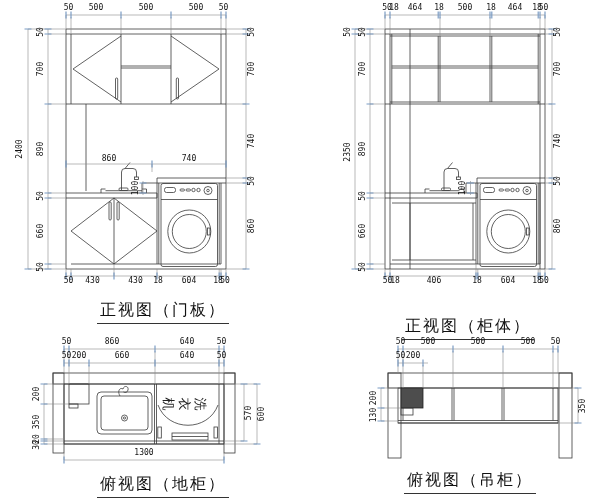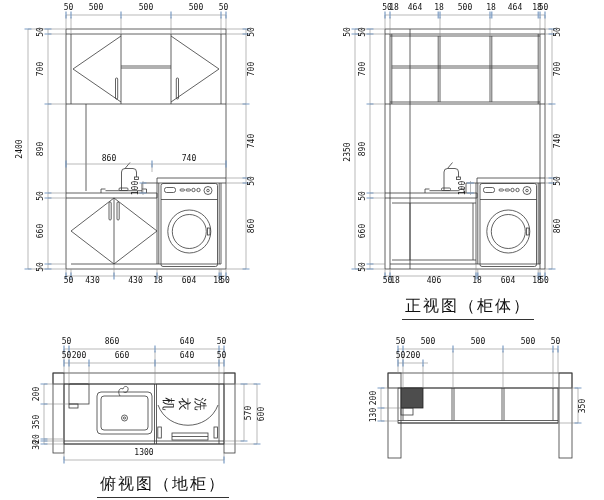--- a/index.html
+++ b/index.html
@@ -210,20 +210,21 @@
 <div class="dim" style="left:109px;top:158.5px">860</div>
 <div class="dim" style="left:189px;top:158.5px">740</div>
 <div class="dim v" style="left:135.5px;top:188px">100</div>
 <div class="dim" style="left:68.5px;top:281px">50</div>
 <div class="dim" style="left:92.5px;top:281px">430</div>
 <div class="dim" style="left:135.5px;top:281px">430</div>
 <div class="dim" style="left:158px;top:281px">18</div>
 <div class="dim" style="left:189px;top:281px">604</div>
 <div class="dim" style="left:218px;top:281px">18</div>
 <div class="dim" style="left:225px;top:281px">50</div>
+<div class="title" style="left:163px;top:300px">正视图（门板）</div>
 
 <div class="dim" style="left:387px;top:8px">50</div>
 <div class="dim" style="left:394px;top:8px">18</div>
 <div class="dim" style="left:415px;top:8px">464</div>
 <div class="dim" style="left:439px;top:8px">18</div>
 <div class="dim" style="left:465px;top:8px">500</div>
 <div class="dim" style="left:491px;top:8px">18</div>
 <div class="dim" style="left:515px;top:8px">464</div>
 <div class="dim" style="left:537px;top:8px">18</div>
 <div class="dim" style="left:543.5px;top:8px">50</div>
@@ -241,21 +242,21 @@
 <div class="dim v" style="left:558px;top:180.5px">50</div>
 <div class="dim v" style="left:558px;top:226px">860</div>
 <div class="dim v" style="left:463px;top:188px">100</div>
 <div class="dim" style="left:387.5px;top:281px">50</div>
 <div class="dim" style="left:395px;top:281px">18</div>
 <div class="dim" style="left:434px;top:281px">406</div>
 <div class="dim" style="left:477px;top:281px">18</div>
 <div class="dim" style="left:508px;top:281px">604</div>
 <div class="dim" style="left:537px;top:281px">18</div>
 <div class="dim" style="left:544px;top:281px">50</div>
-<div class="title" style="left:468px;top:296px">正视图（柜体）</div>
+<div class="title" style="left:468px;top:316px">正视图（柜体）</div>
 
 <div class="dim" style="left:66.5px;top:342px">50</div>
 <div class="dim" style="left:112px;top:342px">860</div>
 <div class="dim" style="left:187px;top:342px">640</div>
 <div class="dim" style="left:221.5px;top:342px">50</div>
 <div class="dim" style="left:66.5px;top:356px">50</div>
 <div class="dim" style="left:79px;top:356px">200</div>
 <div class="dim" style="left:122px;top:356px">660</div>
 <div class="dim" style="left:187px;top:356px">640</div>
 <div class="dim" style="left:221.5px;top:356px">50</div>
@@ -274,14 +275,15 @@
 <div class="dim" style="left:400.5px;top:342px">50</div>
 <div class="dim" style="left:428px;top:342px">500</div>
 <div class="dim" style="left:478px;top:342px">500</div>
 <div class="dim" style="left:528px;top:342px">500</div>
 <div class="dim" style="left:555.5px;top:342px">50</div>
 <div class="dim" style="left:400.5px;top:356px">50</div>
 <div class="dim" style="left:413px;top:356px">200</div>
 <div class="dim v" style="left:374px;top:398px">200</div>
 <div class="dim v" style="left:374px;top:414.5px">130</div>
 <div class="dim v" style="left:582.5px;top:405.5px">350</div>
+<div class="title" style="left:470px;top:470px">俯视图（吊柜）</div>
 
 </div>
 
 </body></html>

